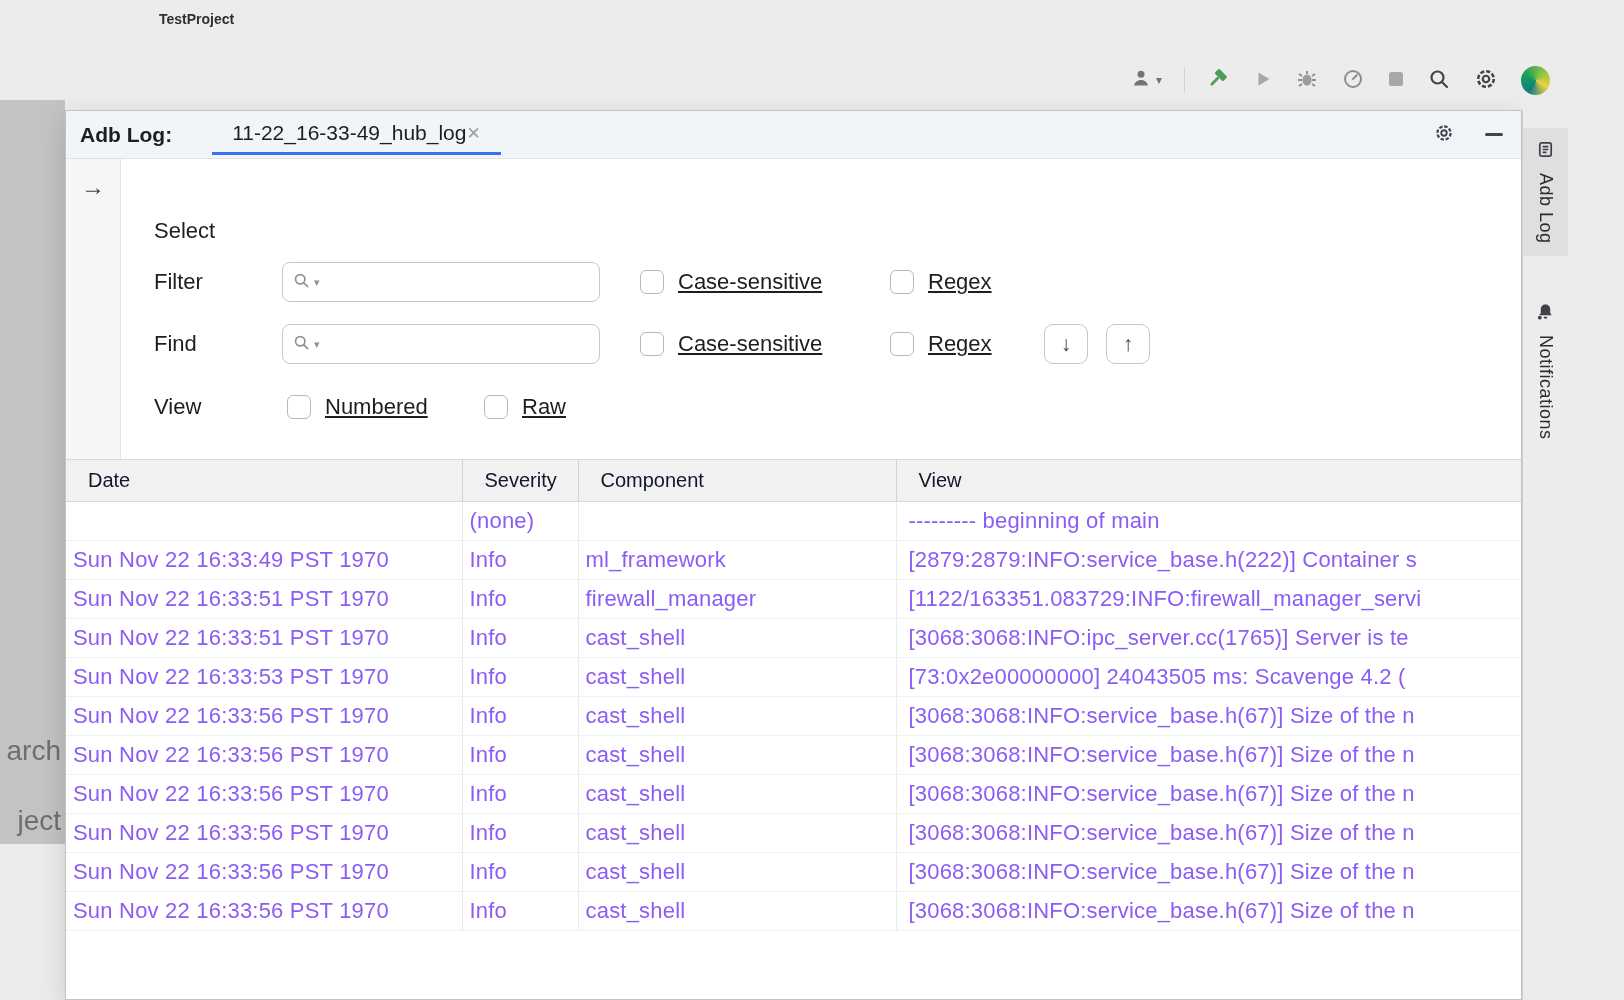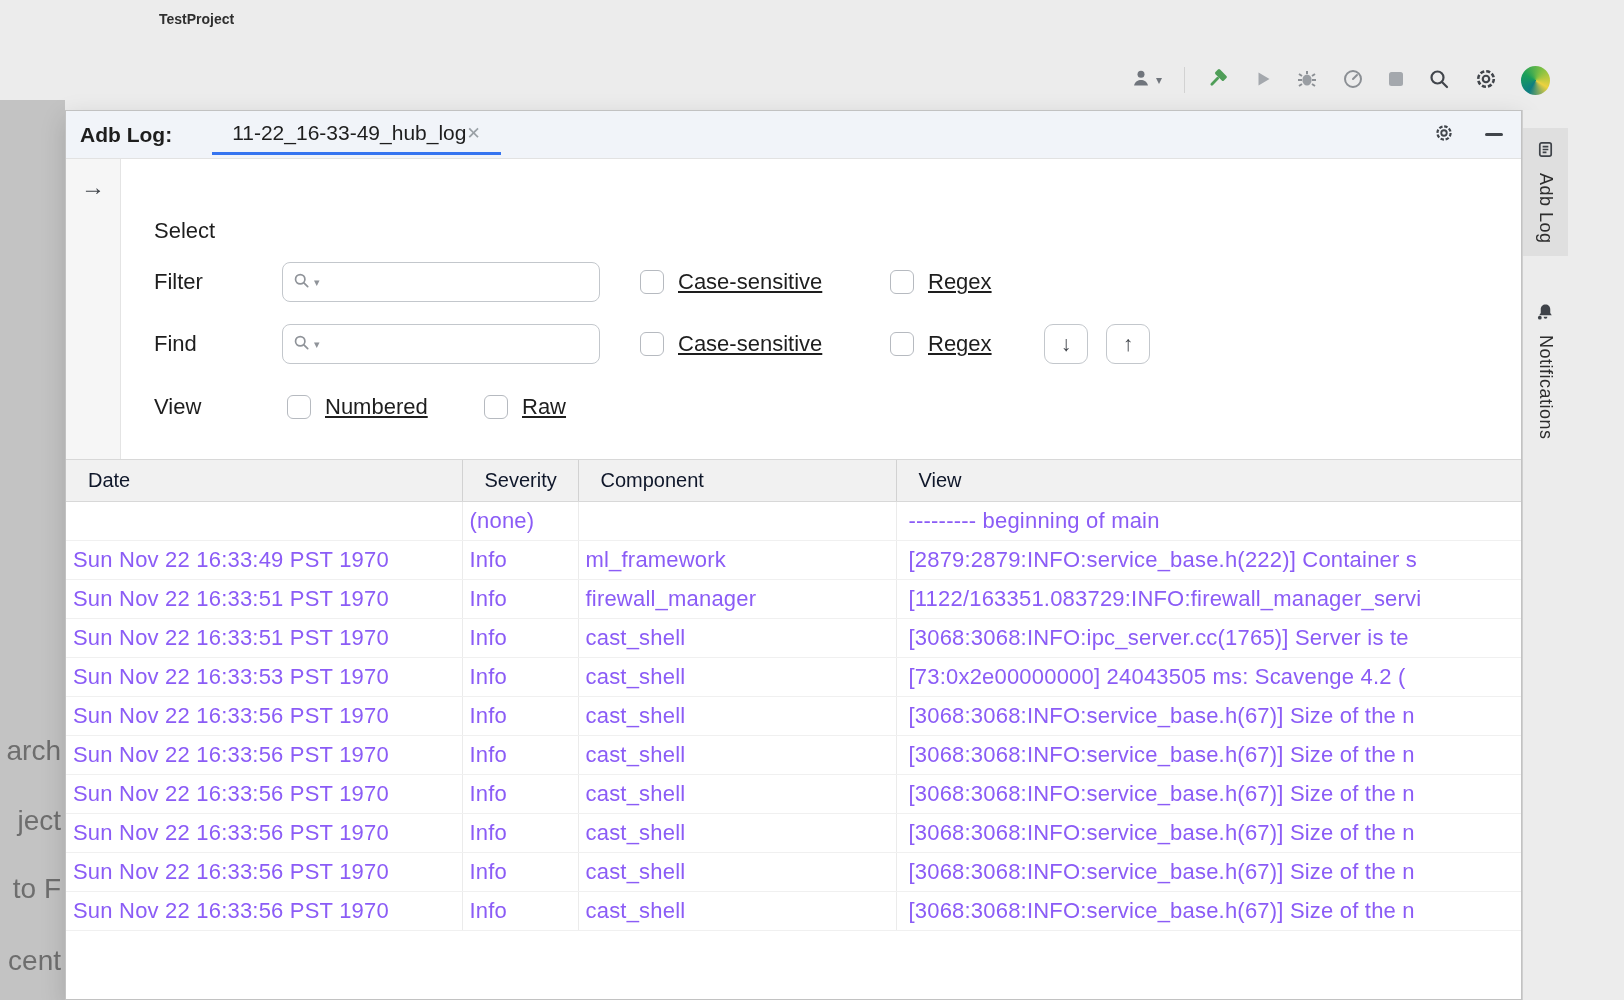--- a/index.html
+++ b/index.html
@@ -1,20 +1,20 @@
 <!DOCTYPE html>
 <html><head>
 <meta charset="utf-8">
 <style>
   html,body{margin:0;padding:0;}
   #screen{position:relative;width:1624px;height:1000px;background:#ececec;overflow:hidden;
           font-family:"Liberation Sans",sans-serif;color:#1e1e1e;}
 
   
-  .back-strip{position:absolute;left:0;top:100px;width:65px;height:900px;background:#c3c3c3;overflow:hidden;}
+  .back-strip{position:absolute;left:0;top:100px;width:65px;height:744px;background:#c3c3c3;overflow:hidden;}
   .back-strip span{position:absolute;right:4px;font-size:28px;color:#6e6e6e;white-space:nowrap;}
   .bf0{top:635px}.bf1{top:705px}.bf2{top:773px}.bf3{top:845px}
 
   
   .win-title{position:absolute;left:123px;top:11px;font-size:14px;font-weight:700;color:#2f2f2f;margin-left:36px;}
   .toolbar{position:absolute;top:60px;right:74px;height:40px;display:flex;align-items:center;gap:22px;}
   .tb-btn{background:transparent;border:none;padding:0;display:flex;align-items:center;cursor:pointer;}
   .user-group{display:flex;align-items:center;gap:5px;}
   .chev{font-size:12px;color:#70757c;}
   .tb-sep{width:1px;height:26px;background:#d2d2d2;}

